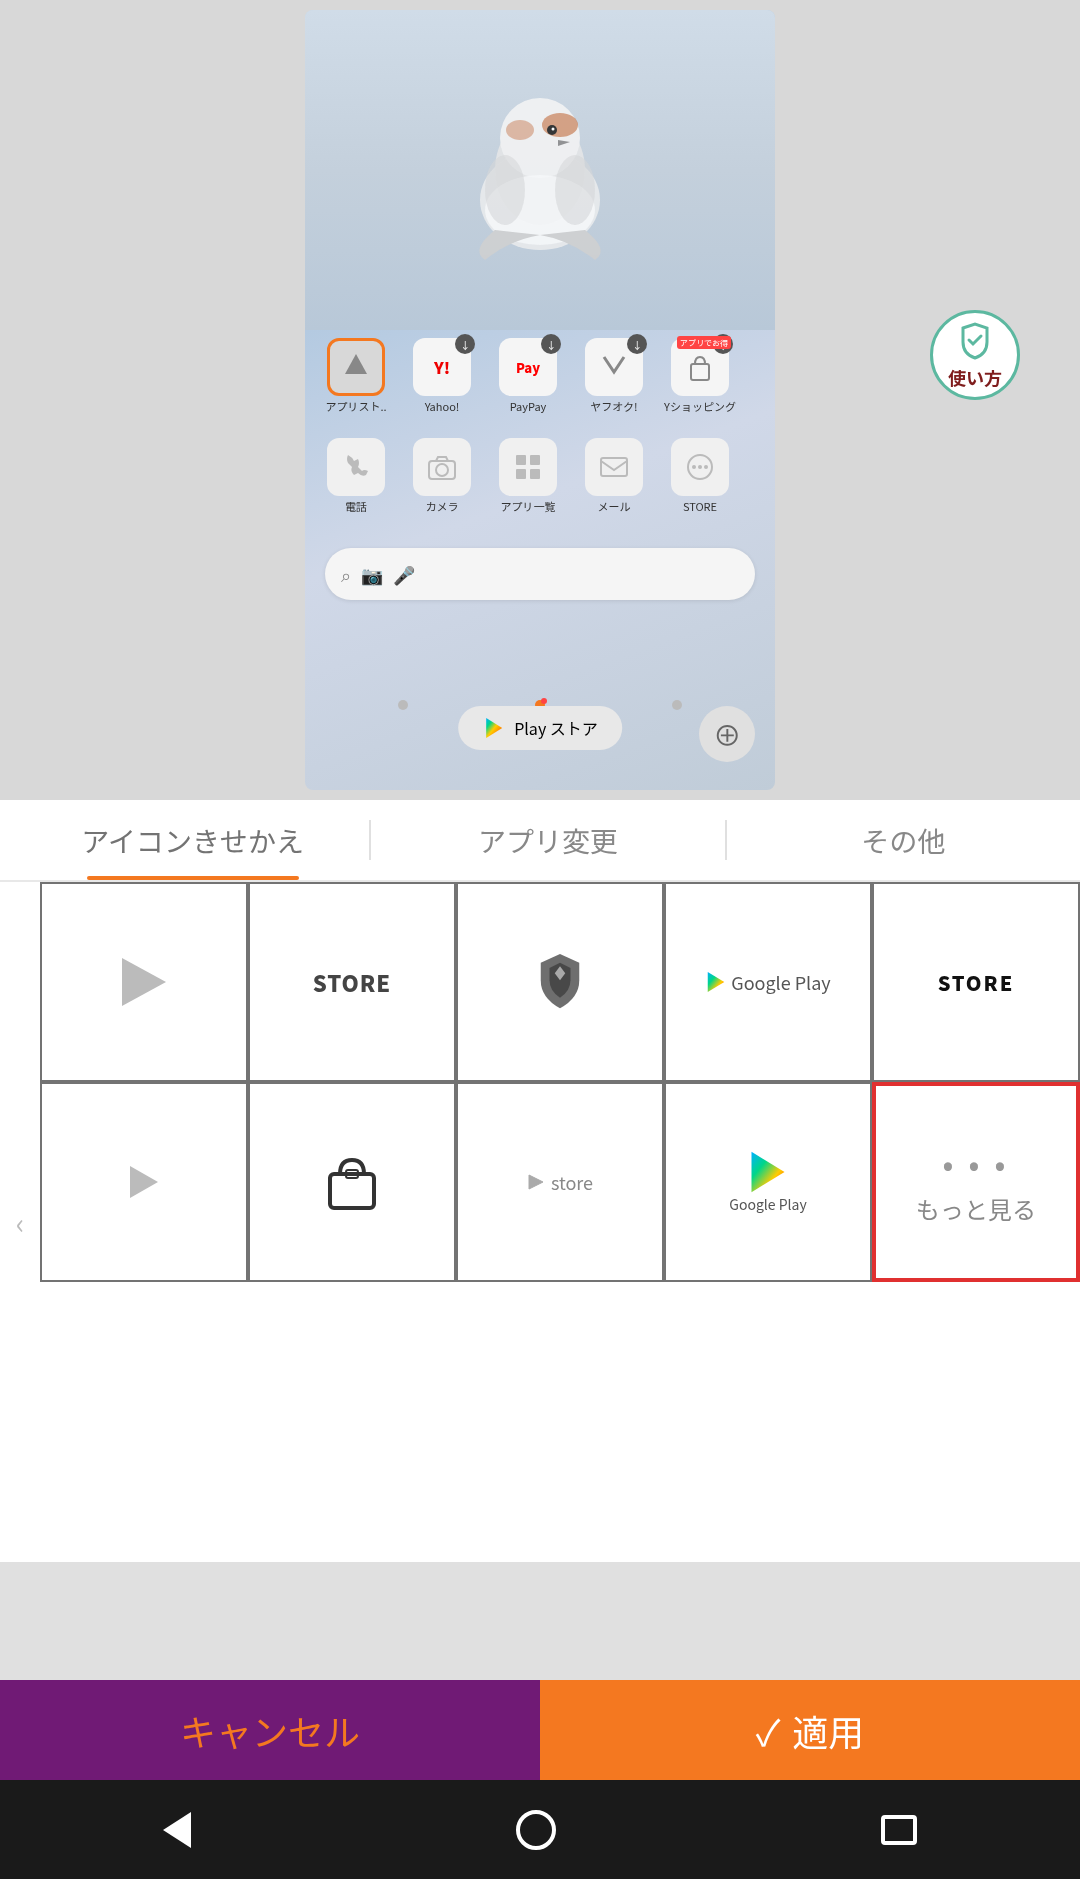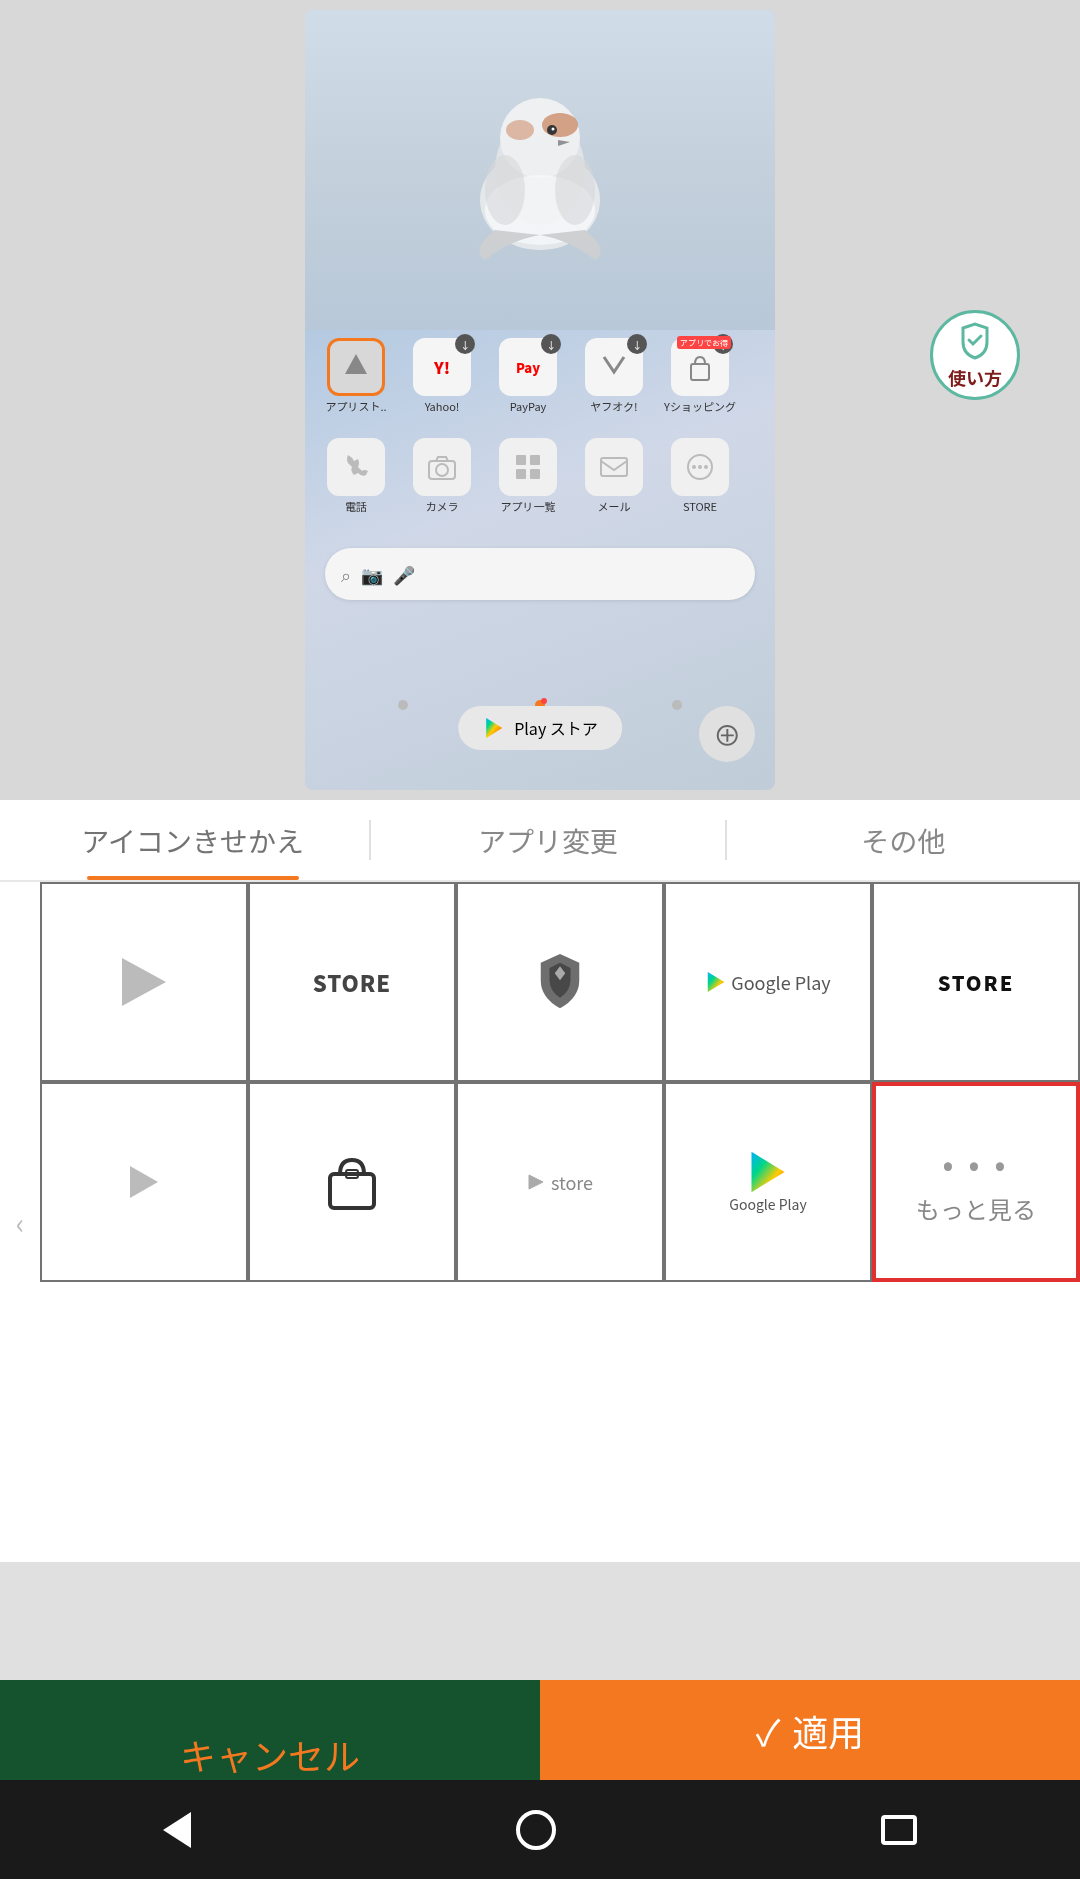--- a/index.html
+++ b/index.html
@@ -362,23 +362,23 @@
     .action-buttons {
       position: absolute;
       top: 1680px;
       left: 0; right: 0;
       height: 100px;
       display: flex;
     }
 
     .cancel-btn {
       flex: 1;
-      background: #14532d;
-      display: flex;
-      align-items: flex-end;
+      background: #701a75;
+      display: flex;
+      align-items: center;
       justify-content: center;
       font-size: 36px;
       color: #f47820;
       cursor: pointer;
     }
 
     .apply-btn {
       flex: 1;
       background: #f47820;
       display: flex;

